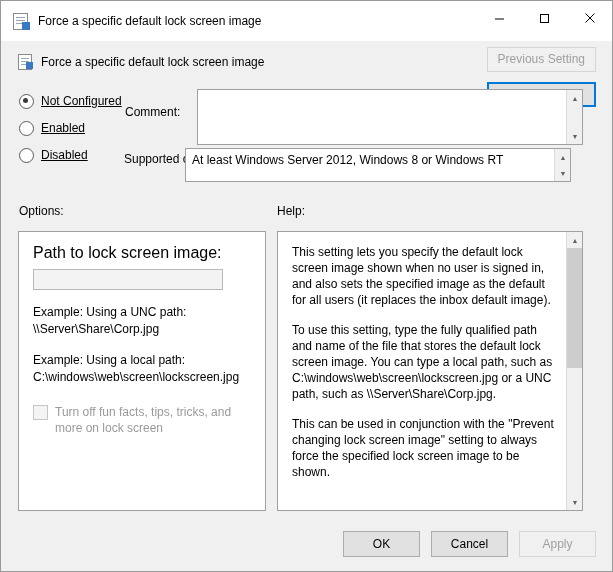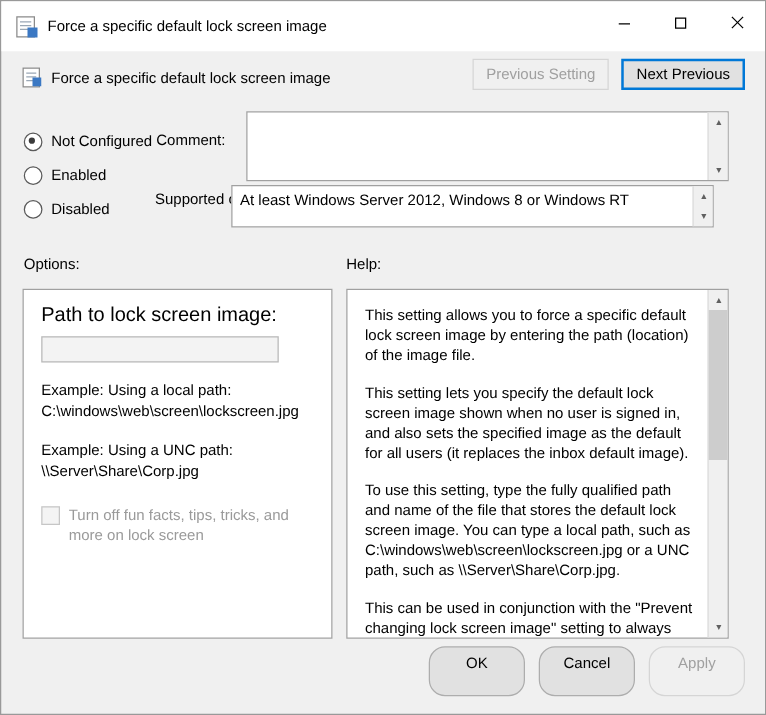--- a/index.html
+++ b/index.html
@@ -120,20 +120,21 @@
   .header-title {
     font-size: 12px;
     color: #000000;
   }
   .nav-buttons {
     position: absolute;
     right: 16px;
     top: 2px;
     display: flex;
     gap: 10px;
+    flex-direction: column;
   }
   .btn {
     font-family: "Liberation Sans", sans-serif;
     font-size: 12px;
     background: #e1e1e1;
     border: 1px solid #adadad;
     color: #000000;
     height: 25px;
     min-width: 90px;
     padding: 0 10px;
@@ -154,21 +155,22 @@
 
   
   .state-block {
     position: relative;
     margin-top: 10px;
     height: 100px;
   }
   .radios {
     position: absolute;
     left: 18px;
-    top: 12px;
+    top: 0px;
+    text-decoration: underline;
   }
   .radio-row {
     display: flex;
     align-items: center;
     height: 24px;
     margin-bottom: 3px;
   }
   .radio {
     width: 13px; height: 13px;
     border-radius: 50%;
@@ -288,21 +290,21 @@
   }
 
   
   .footer {
     position: absolute;
     right: 16px;
     bottom: 14px;
     display: flex;
     gap: 11px;
   }
-  .footer .btn { min-width: 77px; height: 40px; line-height: 24px; border-radius: 13px; }
+  .footer .btn { min-width: 77px; height: 26px; line-height: 24px; }
 </style>
 </head>
 <body>
 
 <div id="window">
 
   <div class="titlebar">
     <div class="titlebar-icon">
       <div class="sheet"></div>
       <div class="badge"></div>
@@ -376,34 +378,33 @@
     </div>
   </div>
 
   <div class="section-label" style="left:18px; top:203px;text-align:right;">Options:</div>
   <div class="section-label" style="left:276px; top:203px;">Help:</div>
 
   <div class="panel" style="left:17px; top:230px; width:248px; height:280px;">
     <div class="inner">
       <div class="opt-label">Path to lock screen image:</div>
       <input class="opt-input" type="text" placeholder="" style="">
+      <div class="opt-para" style="white-space:pre-line;">Example: Using a UNC path:
+\\Server\Share\Corp.jpg</div>
       <div class="opt-para" style="white-space:pre-line;">Example: Using a local path:
 C:\windows\web\screen\lockscreen.jpg</div>
-      <div class="opt-para" style="white-space:pre-line;">Example: Using a UNC path:
-\\Server\Share\Corp.jpg</div>
       <div class="checkbox-row">
         <span class="checkbox"></span>
         <span class="checkbox-label">Turn off fun facts, tips, tricks, and more on lock screen</span>
       </div>
     </div>
   </div>
 
   <div class="panel" style="left:276px; top:230px; width:306px; height:280px;">
     <div class="inner" style="padding-right:24px;">
-      <div class="help-para">This setting allows you to force a specific default lock screen image by entering the path (location) of the image file.</div>
       <div class="help-para">This setting lets you specify the default lock screen image shown when no user is signed in, and also sets the specified image as the default for all users (it replaces the inbox default image).</div>
       <div class="help-para">To use this setting, type the fully qualified path and name of the file that stores the default lock screen image. You can type a local path, such as C:\windows\web\screen\lockscreen.jpg or a UNC path, such as \\Server\Share\Corp.jpg.</div>
       <div class="help-para">This can be used in conjunction with the "Prevent changing lock screen image" setting to always force the specified lock screen image to be shown.</div>
 
     </div>
     <div class="scrollbar-v">
       <div class="sb-arrow up">▲</div>
       <div class="sb-thumb" style="height:120px;"></div>
       <div class="sb-arrow down">▼</div>
     </div>

